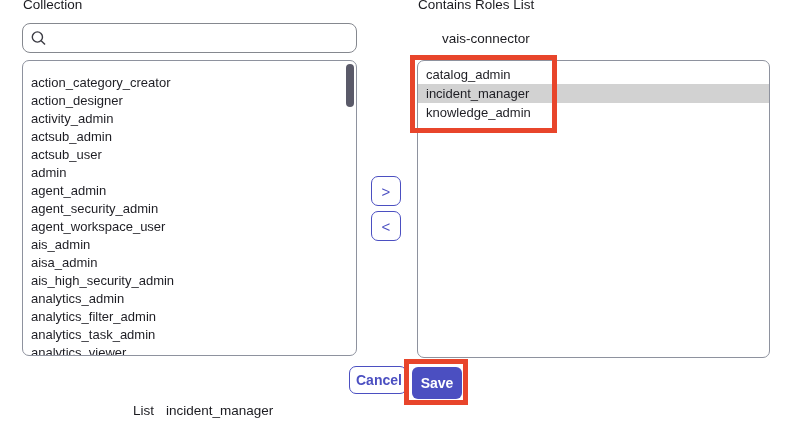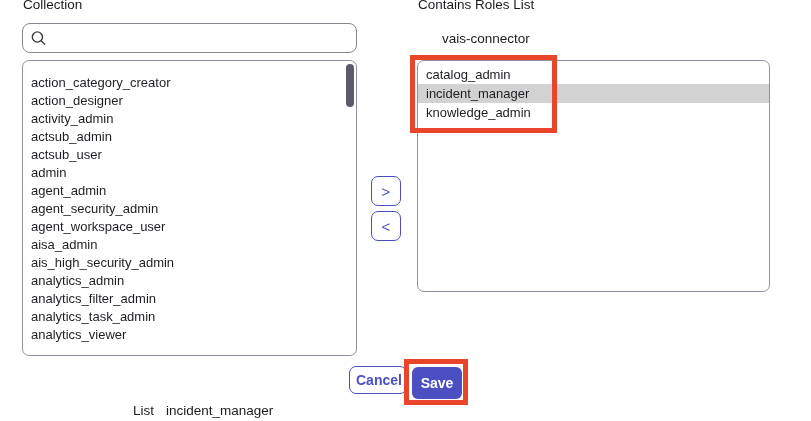--- a/index.html
+++ b/index.html
@@ -24,21 +24,21 @@
     border: none; outline: none; flex: 1; margin-left: 6px;
     font-family: "Liberation Sans", sans-serif; font-size: 13px; color: #1e1e24;
     background: transparent; min-width: 0;
   }
 
   .listbox {
     position: absolute; box-sizing: border-box; background: #fff;
     border: 1px solid #8e929e; border-radius: 7px; overflow: hidden;
   }
   .listbox-left  { left: 22px;  top: 60px; width: 335px; height: 296px; padding-top: 13px; }
-  .listbox-right { left: 417px; top: 60px; width: 353px; height: 232px; padding-top: 4px; }
+  .listbox-right { left: 417px; top: 60px; width: 353px; height: 298px; padding-top: 4px; }
 
   .listbox-left  .option { height: 18px; line-height: 18px; }
   .listbox-right .option { height: 19px; line-height: 19px; }
   .option {
     padding-left: 8px; font-size: 13px; color: #1e1e24;
     white-space: nowrap; cursor: default;
   }
   .option.selected { background: #d2d2d2; }
 
   .scroll-thumb {
@@ -98,20 +98,21 @@
     <div>
         <div class="option">action_category_creator</div>
         <div class="option">action_designer</div>
         <div class="option">activity_admin</div>
         <div class="option">actsub_admin</div>
         <div class="option">actsub_user</div>
         <div class="option">admin</div>
         <div class="option">agent_admin</div>
         <div class="option">agent_security_admin</div>
         <div class="option">agent_workspace_user</div>
+        <div class="option">ais_admin</div>
         <div class="option">aisa_admin</div>
         <div class="option">ais_high_security_admin</div>
         <div class="option">analytics_admin</div>
         <div class="option">analytics_filter_admin</div>
         <div class="option">analytics_task_admin</div>
         <div class="option">analytics_viewer</div>
       </div>
     <div class="scroll-thumb"></div>
   </div>
 

